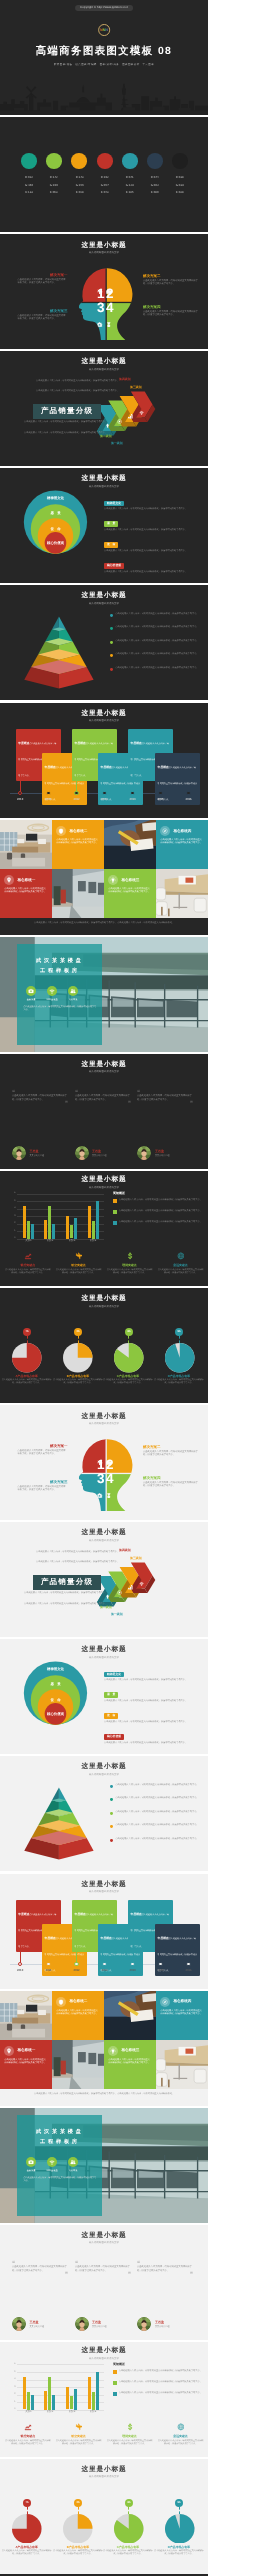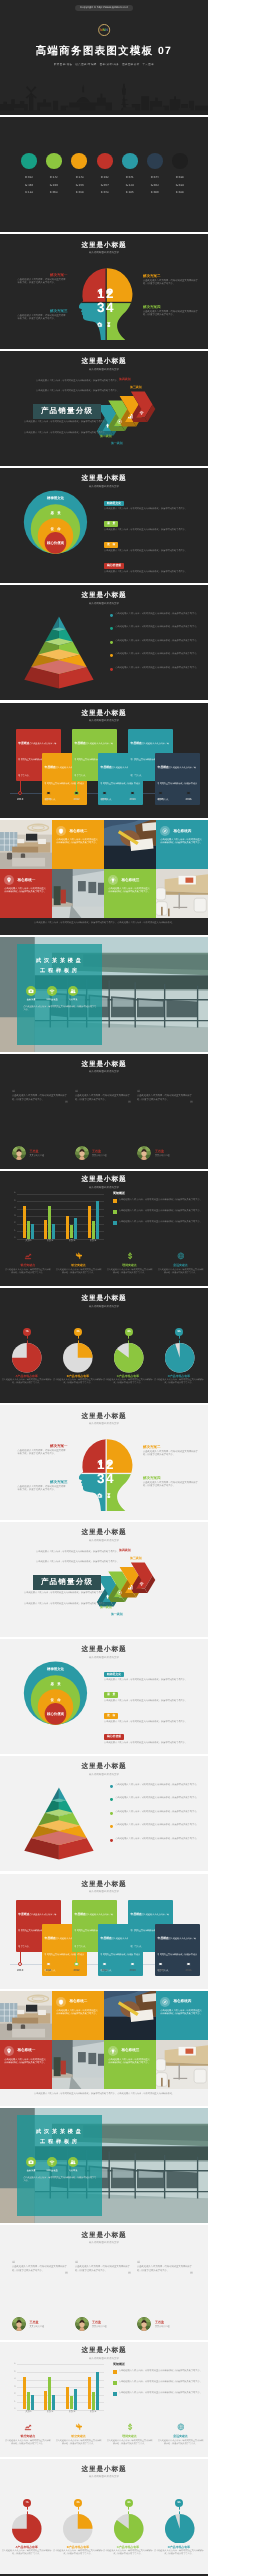--- a/index.html
+++ b/index.html
@@ -202,21 +202,21 @@
         <stop offset="0%" stop-color="#e94b3c"></stop>
               <stop offset="25%" stop-color="#f0a010"></stop>
         <stop offset="50%" stop-color="#8cc63f"></stop>
               <stop offset="75%" stop-color="#2a9aa5"></stop>
         <stop offset="100%" stop-color="#9b59b6"></stop>
             </linearGradient>
           </defs>
       <text x="18" y="16" font-size="17" font-weight="bold" text-anchor="middle" font-family="Liberation Sans, sans-serif" fill="url(#lg1)">NNN</text>
     </svg>
   </div>
-  <div class="ttl">高端商务图表图文模板 07</div>
+  <div class="ttl">高端商务图表图文模板 08</div>
   <div class="sub">数据图表/报告　创意图表/可编辑　图表/分析/商务　图表图表分析　十三图表</div>
  </div>
     <div class="slide dark">
       <div class="sw" style="left:21px;background:#17a085"></div>
       <div class="swl" style="left:14.3px">
         <div>R:022</div>
         <div>G:160</div>
         <div>B:133</div>
       </div>
       <div class="sw" style="left:46px;background:#8cc63f"></div>

